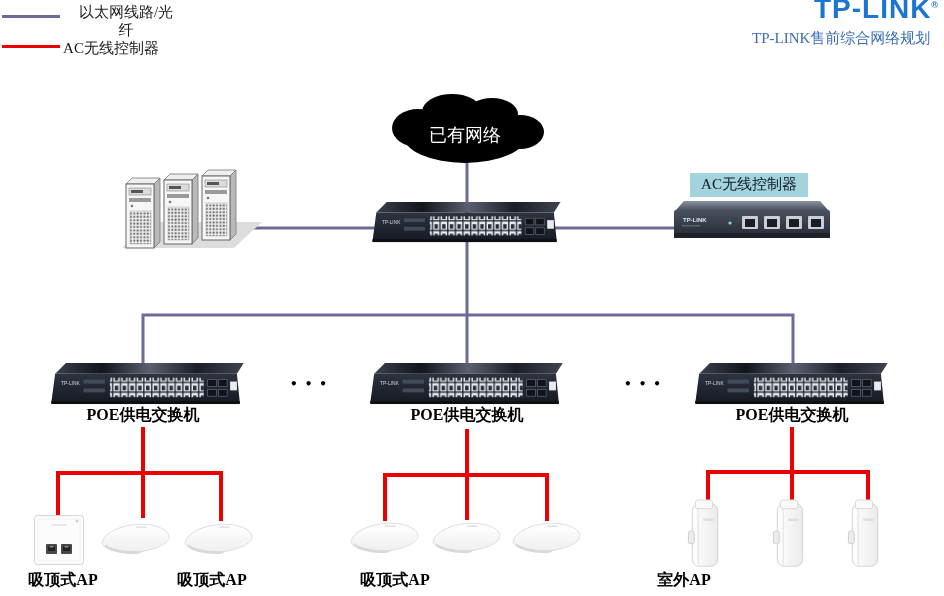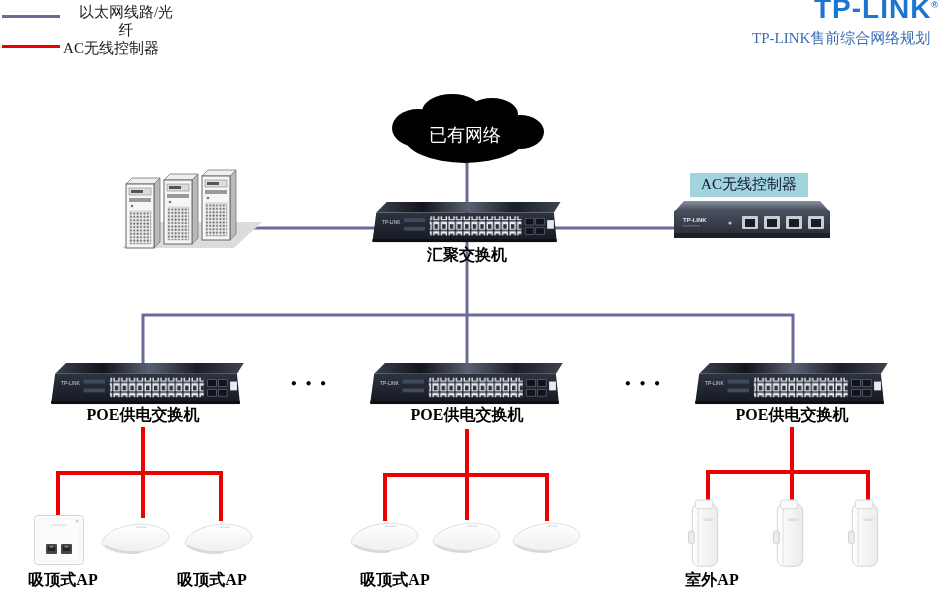--- a/index.html
+++ b/index.html
@@ -194,21 +194,20 @@
     <text x="85" y="51" text-anchor="middle" class="cloud-text">已有网络</text>
   </svg>
 
   <svg class="dev" style="left:122px;top:168px;" width="140" height="88" viewBox="0 0 140 88">
     <use href="#srv"></use>
   </svg>
 
   <svg class="dev" style="left:371px;top:202px;" width="192" height="42" viewBox="0 0 200 44">
     <use href="#sw"></use>
   </svg>
-  <div class="lbl" style="left:397px;top:245px;width:140px;">汇聚交换机</div>
 
   <div class="ac-caption">AC无线控制器</div>
   <svg class="dev" style="left:672px;top:197px;" width="160" height="50" viewBox="0 0 160 50">
     <use href="#ac"></use>
   </svg>
 
   <svg class="dev" style="left:50px;top:363px;" width="196" height="43" viewBox="0 0 200 44">
     <use href="#sw"></use>
   </svg>
   <div class="lbl" style="left:73px;top:405px;width:140px;">POE供电交换机</div>
@@ -264,15 +263,15 @@
   <svg class="dev" style="left:770px;top:498px;" width="40" height="76" viewBox="0 0 40 78">
       <use href="#apo"></use>
     </svg>
   <svg class="dev" style="left:845px;top:498px;" width="40" height="76" viewBox="0 0 40 78">
       <use href="#apo"></use>
     </svg>
 
   <div class="lbl" style="left:18px;top:570px;width:90px;">吸顶式AP</div>
   <div class="lbl" style="left:167px;top:570px;width:90px;">吸顶式AP</div>
   <div class="lbl" style="left:350px;top:570px;width:90px;">吸顶式AP</div>
-  <div class="lbl" style="left:672px;top:570px;width:80px;">室外AP</div>
+  <div class="lbl" style="left:644px;top:570px;width:80px;">室外AP</div>
 
 </div>
 
 </body></html>

